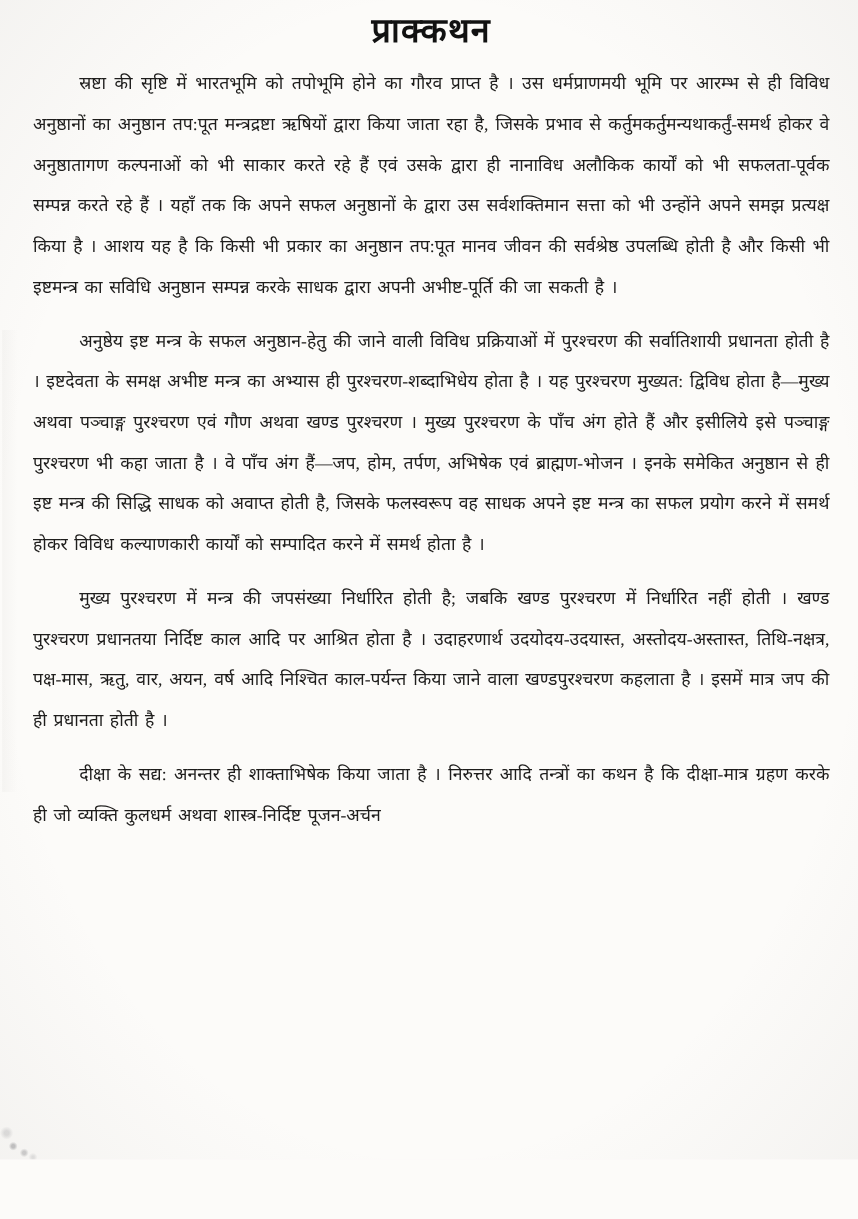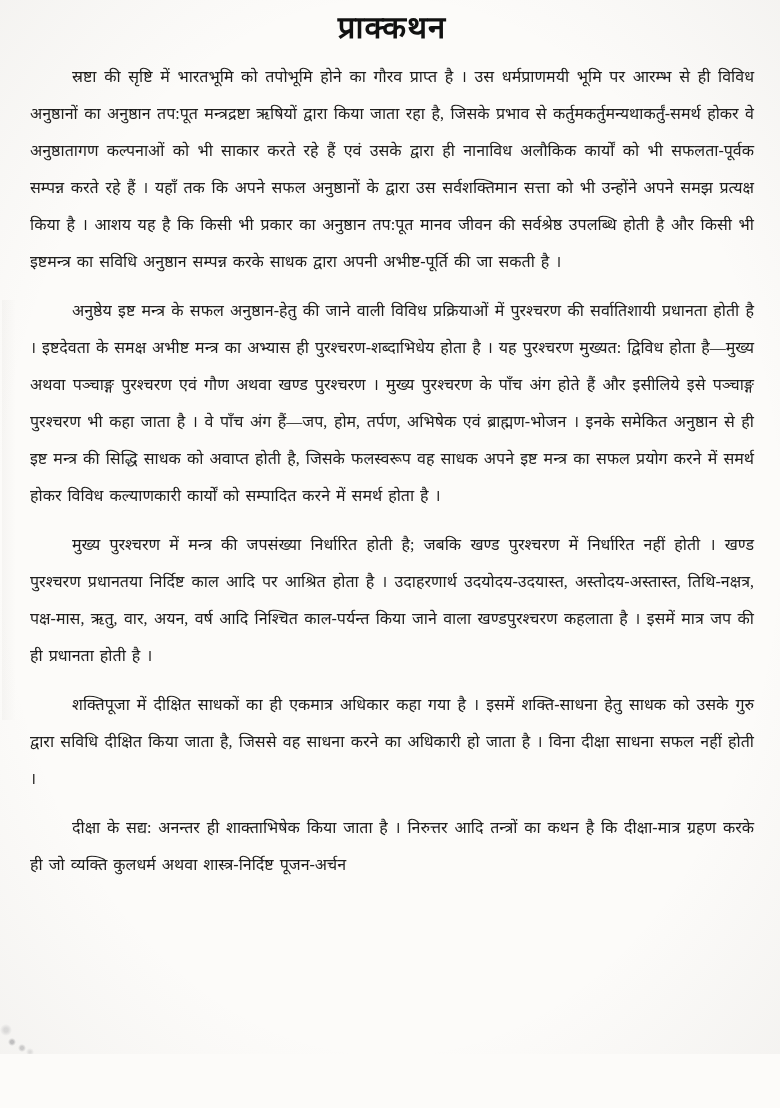--- a/index.html
+++ b/index.html
@@ -73,19 +73,18 @@
 </head>
 <body>
 
 <div class="page">
   <h1 class="title">प्राक्कथन</h1>
 
   <div class="bodytext">
     <p>स्रष्टा की सृष्टि में भारतभूमि को तपोभूमि होने का गौरव प्राप्त है । उस धर्मप्राणमयी भूमि पर आरम्भ से ही विविध अनुष्ठानों का अनुष्ठान तप:पूत मन्त्रद्रष्टा ऋषियों द्वारा किया जाता रहा है, जिसके प्रभाव से कर्तुमकर्तुमन्यथाकर्तुं-समर्थ होकर वे अनुष्ठातागण कल्पनाओं को भी साकार करते रहे हैं एवं उसके द्वारा ही नानाविध अलौकिक कार्यों को भी सफलता-पूर्वक सम्पन्न करते रहे हैं । यहाँ तक कि अपने सफल अनुष्ठानों के द्वारा उस सर्वशक्तिमान सत्ता को भी उन्होंने अपने समझ प्रत्यक्ष किया है । आशय यह है कि किसी भी प्रकार का अनुष्ठान तप:पूत मानव जीवन की सर्वश्रेष्ठ उपलब्धि होती है और किसी भी इष्टमन्त्र का सविधि अनुष्ठान सम्पन्न करके साधक द्वारा अपनी अभीष्ट-पूर्ति की जा सकती है ।</p>
     <p>अनुष्ठेय इष्ट मन्त्र के सफल अनुष्ठान-हेतु की जाने वाली विविध प्रक्रियाओं में पुरश्चरण की सर्वातिशायी प्रधानता होती है । इष्टदेवता के समक्ष अभीष्ट मन्त्र का अभ्यास ही पुरश्चरण-शब्दाभिधेय होता है । यह पुरश्चरण मुख्यत: द्विविध होता है—मुख्य अथवा पञ्चाङ्ग पुरश्चरण एवं गौण अथवा खण्ड पुरश्चरण । मुख्य पुरश्चरण के पाँच अंग होते हैं और इसीलिये इसे पञ्चाङ्ग पुरश्चरण भी कहा जाता है । वे पाँच अंग हैं—जप, होम, तर्पण, अभिषेक एवं ब्राह्मण-भोजन । इनके समेकित अनुष्ठान से ही इष्ट मन्त्र की सिद्धि साधक को अवाप्त होती है, जिसके फलस्वरूप वह साधक अपने इष्ट मन्त्र का सफल प्रयोग करने में समर्थ होकर विविध कल्याणकारी कार्यों को सम्पादित करने में समर्थ होता है ।</p>
     <p>मुख्य पुरश्चरण में मन्त्र की जपसंख्या निर्धारित होती है; जबकि खण्ड पुरश्चरण में निर्धारित नहीं होती । खण्ड पुरश्चरण प्रधानतया निर्दिष्ट काल आदि पर आश्रित होता है । उदाहरणार्थ उदयोदय-उदयास्त, अस्तोदय-अस्तास्त, तिथि-नक्षत्र, पक्ष-मास, ऋतु, वार, अयन, वर्ष आदि निश्चित काल-पर्यन्त किया जाने वाला खण्डपुरश्चरण कहलाता है । इसमें मात्र जप की ही प्रधानता होती है ।</p>
-    <p>शक्तिपूजा में दीक्षित साधकों का ही एकमात्र अधिकार कहा गया है । इसमें शक्ति-साधना हेतु साधक को उसके गुरु द्वारा सविधि दीक्षित किया जाता है, जिससे वह साधना करने का अधिकारी हो जाता है । विना दीक्षा साधना सफल नहीं होती ।</p>
     <p>दीक्षा के सद्य: अनन्तर ही शाक्ताभिषेक किया जाता है । निरुत्तर आदि तन्त्रों का कथन है कि दीक्षा-मात्र ग्रहण करके ही जो व्यक्ति कुलधर्म अथवा शास्त्र-निर्दिष्ट पूजन-अर्चन</p>
   </div>
 
   <div class="smudge"></div>
   <div class="smudge2"></div>
 </div>
 
 </body></html>

